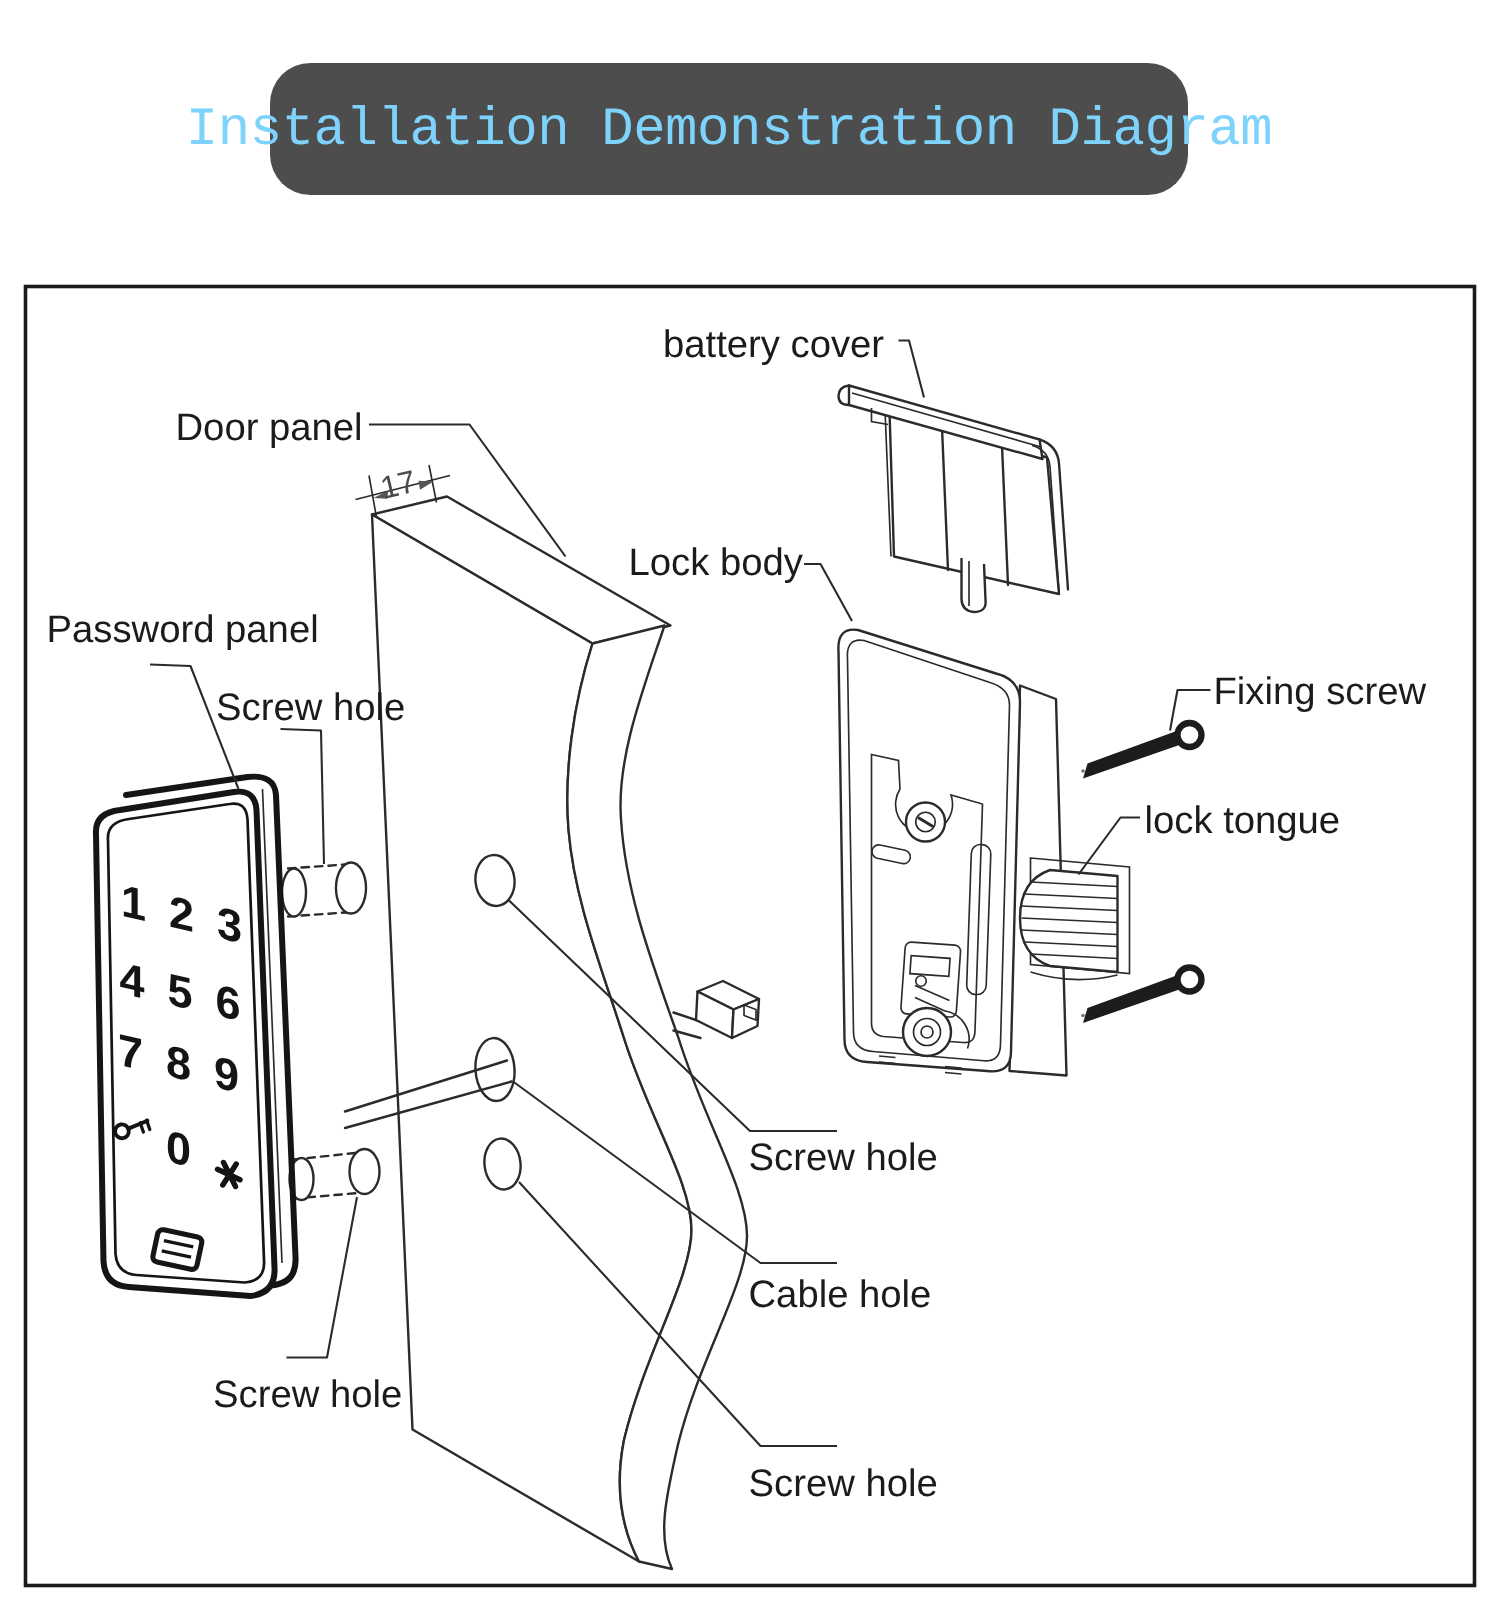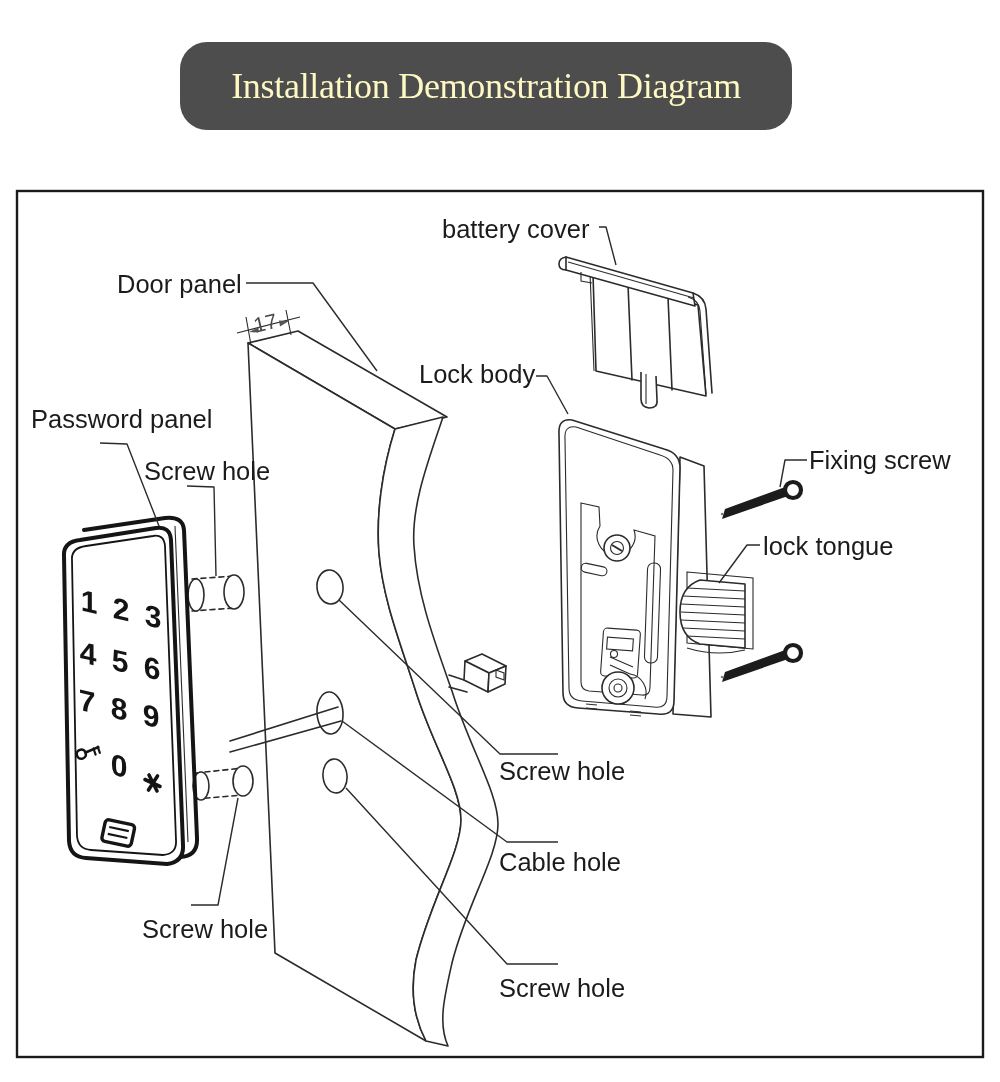--- a/index.html
+++ b/index.html
@@ -3,22 +3,22 @@
 <meta charset="utf-8">
 <style>
   html,body{margin:0;padding:0;background:#ffffff;}
   body{width:1000px;height:1082px;position:relative;font-family:"Liberation Sans",sans-serif;}
   .banner{
     position:absolute;left:180px;top:42px;width:612px;height:88px;
     background:#4d4d4d;border-radius:27px;
     display:flex;align-items:center;justify-content:center;
   }
   .banner span{
-    color:#fef9c3;font-size:36px;letter-spacing:-0.3px;white-space:nowrap;
-    font-family:Liberation Serif, serif;font-weight:400;
+    color:#7dd3fc;font-size:36px;letter-spacing:-0.3px;white-space:nowrap;
+    font-family:Liberation Mono, monospace;font-weight:400;
   }
   svg{position:absolute;left:0;top:0;}
   .lbl{font-family:"Liberation Sans",sans-serif;font-size:25.5px;fill:#1b1b1b;}
   .dig{font-family:"Liberation Sans",sans-serif;font-size:30px;font-weight:bold;fill:#141414;}
   .dim{font-family:"Liberation Sans",sans-serif;font-size:21px;fill:#4a4a4a;}
   .ln{stroke:#2b2b2b;fill:none;stroke-width:1.6;stroke-linejoin:round;stroke-linecap:round;}
   .lnw{stroke:#2b2b2b;fill:#ffffff;stroke-width:1.6;stroke-linejoin:round;}
   .thin{stroke:#2b2b2b;fill:none;stroke-width:1.1;}
   .leader{stroke:#2b2b2b;fill:none;stroke-width:1.4;stroke-linejoin:round;}
   .pp{stroke:#151515;stroke-width:4;fill:none;stroke-linejoin:round;stroke-linecap:round;}

